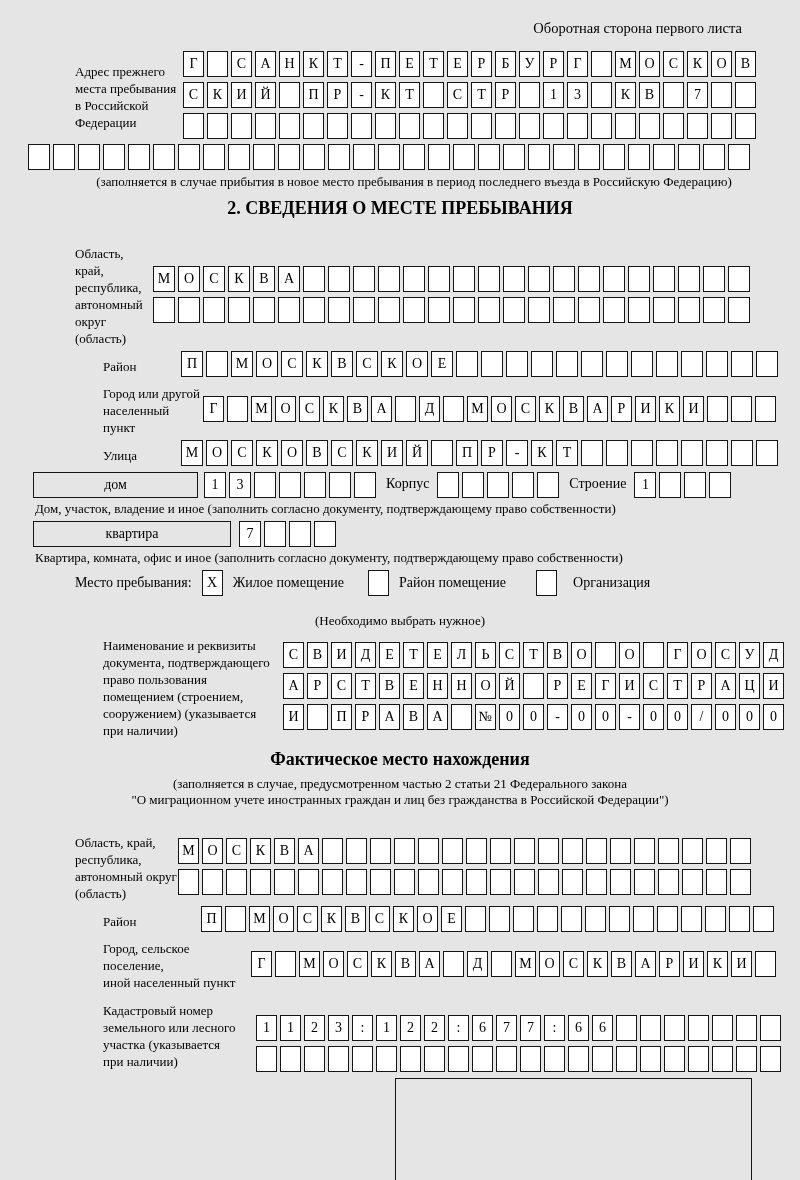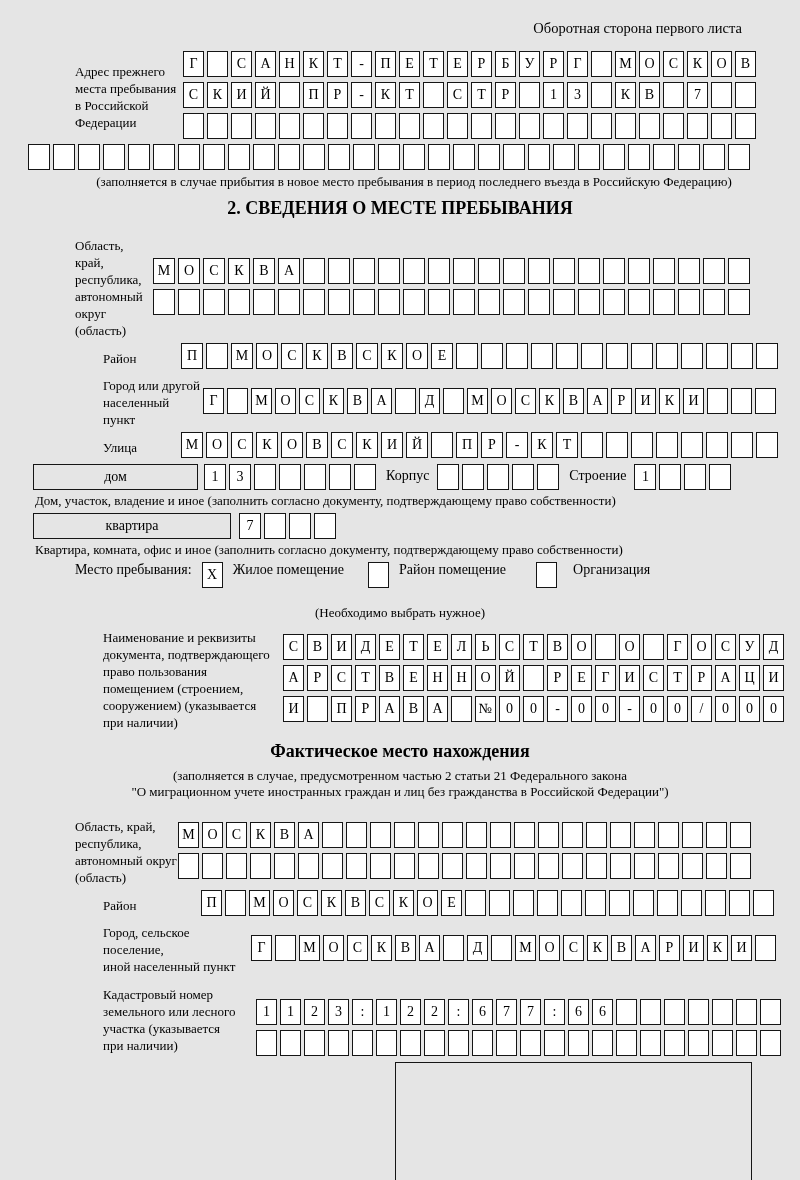--- a/index.html
+++ b/index.html
@@ -33,30 +33,30 @@
   .w-kad { width:153px; }
 
   .fullrow { margin:5px 0 0 28px; }
 
   .domline { display:flex; align-items:flex-start; margin:6px 0 0 33px; font-size:14px; }
   .longbox { box-sizing:border-box; border:1.6px solid #151515; height:26px;
              display:flex; align-items:center; justify-content:center; font-size:14px; }
   .inline-lbl { padding:4px 8px 0 10px; flex:0 0 auto; }
   .cap { font-size:13px; margin:3px 0 4px 35px; line-height:16px; }
 
-  .stayline { display:flex; align-items:flex-start; margin:4px 0 0 75px; font-size:14px; }
+  .stayline { display:flex; align-items:center; margin:4px 0 0 75px; font-size:14px; }
   .stayline .cell { margin:0 10px; }
   .stay-note { margin-top:17px; }
 
   .fact-head { margin-top:10px; }
   .fact-notes { margin-top:6px; }
 
   .stamp-box { margin:6px 0 0 395px; width:357px; height:175px;
                box-sizing:border-box; border:1.6px solid #151515; }
-  .mt4 { margin-top:4px;padding-left:28px; } .mt6 { margin-top:14px; } .mt8 { margin-top:8px; } .mt14 { margin-top:14px; }
+  .mt4 { margin-top:4px;padding-left:28px; } .mt6 { margin-top:22px; } .mt8 { margin-top:8px; } .mt14 { margin-top:14px; }
 </style>
 </head>
 <body>
 
 <div class="page">
 
   <div class="hdr-note">Оборотная сторона первого листа</div>
 
   <div class="row mt14">
     <div class="lbl w-adr">Адрес прежнего

